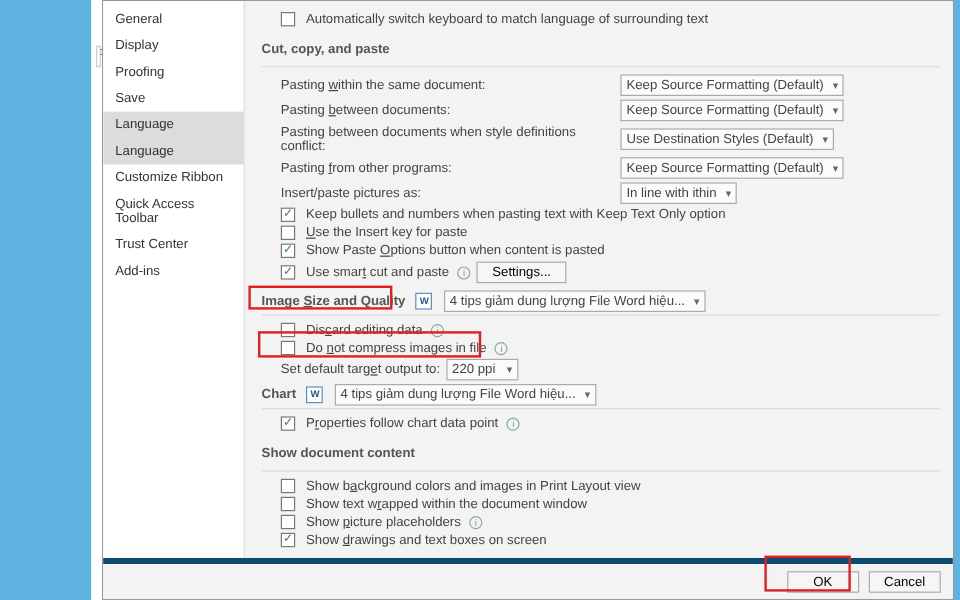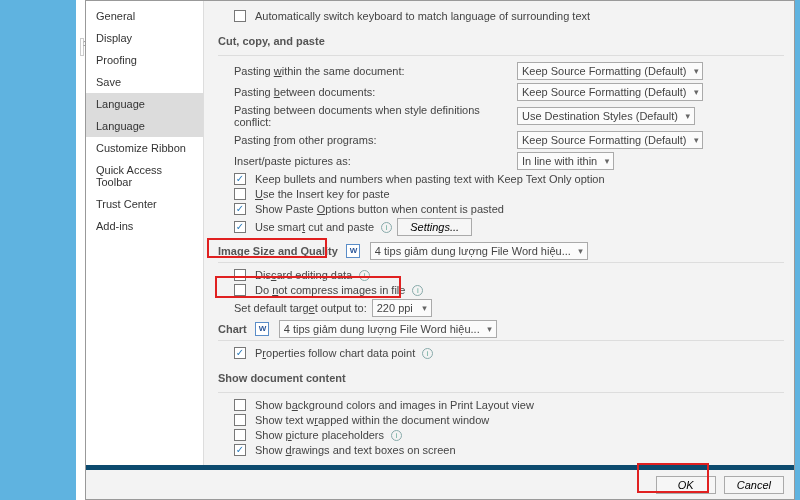--- a/index.html
+++ b/index.html
@@ -102,21 +102,20 @@
     font-size: 9px;
   }
   .dropdown.small { min-width: 90px; }
   .dropdown.tiny { min-width: 60px; }
   .btn {
     border: 1px solid #aaa;
     background: #f6f6f6;
     padding: 2px 12px;
     font-size: 11px;
     cursor: pointer;
-    font-style: italic;
   }
   .dialog-footer {
     height: 34px;
     border-top: 5px solid #0c4a6e;
     display: flex;
     justify-content: flex-end;
     align-items: center;
     gap: 8px;
     padding: 0 10px;
     background: #f3f3f3;

